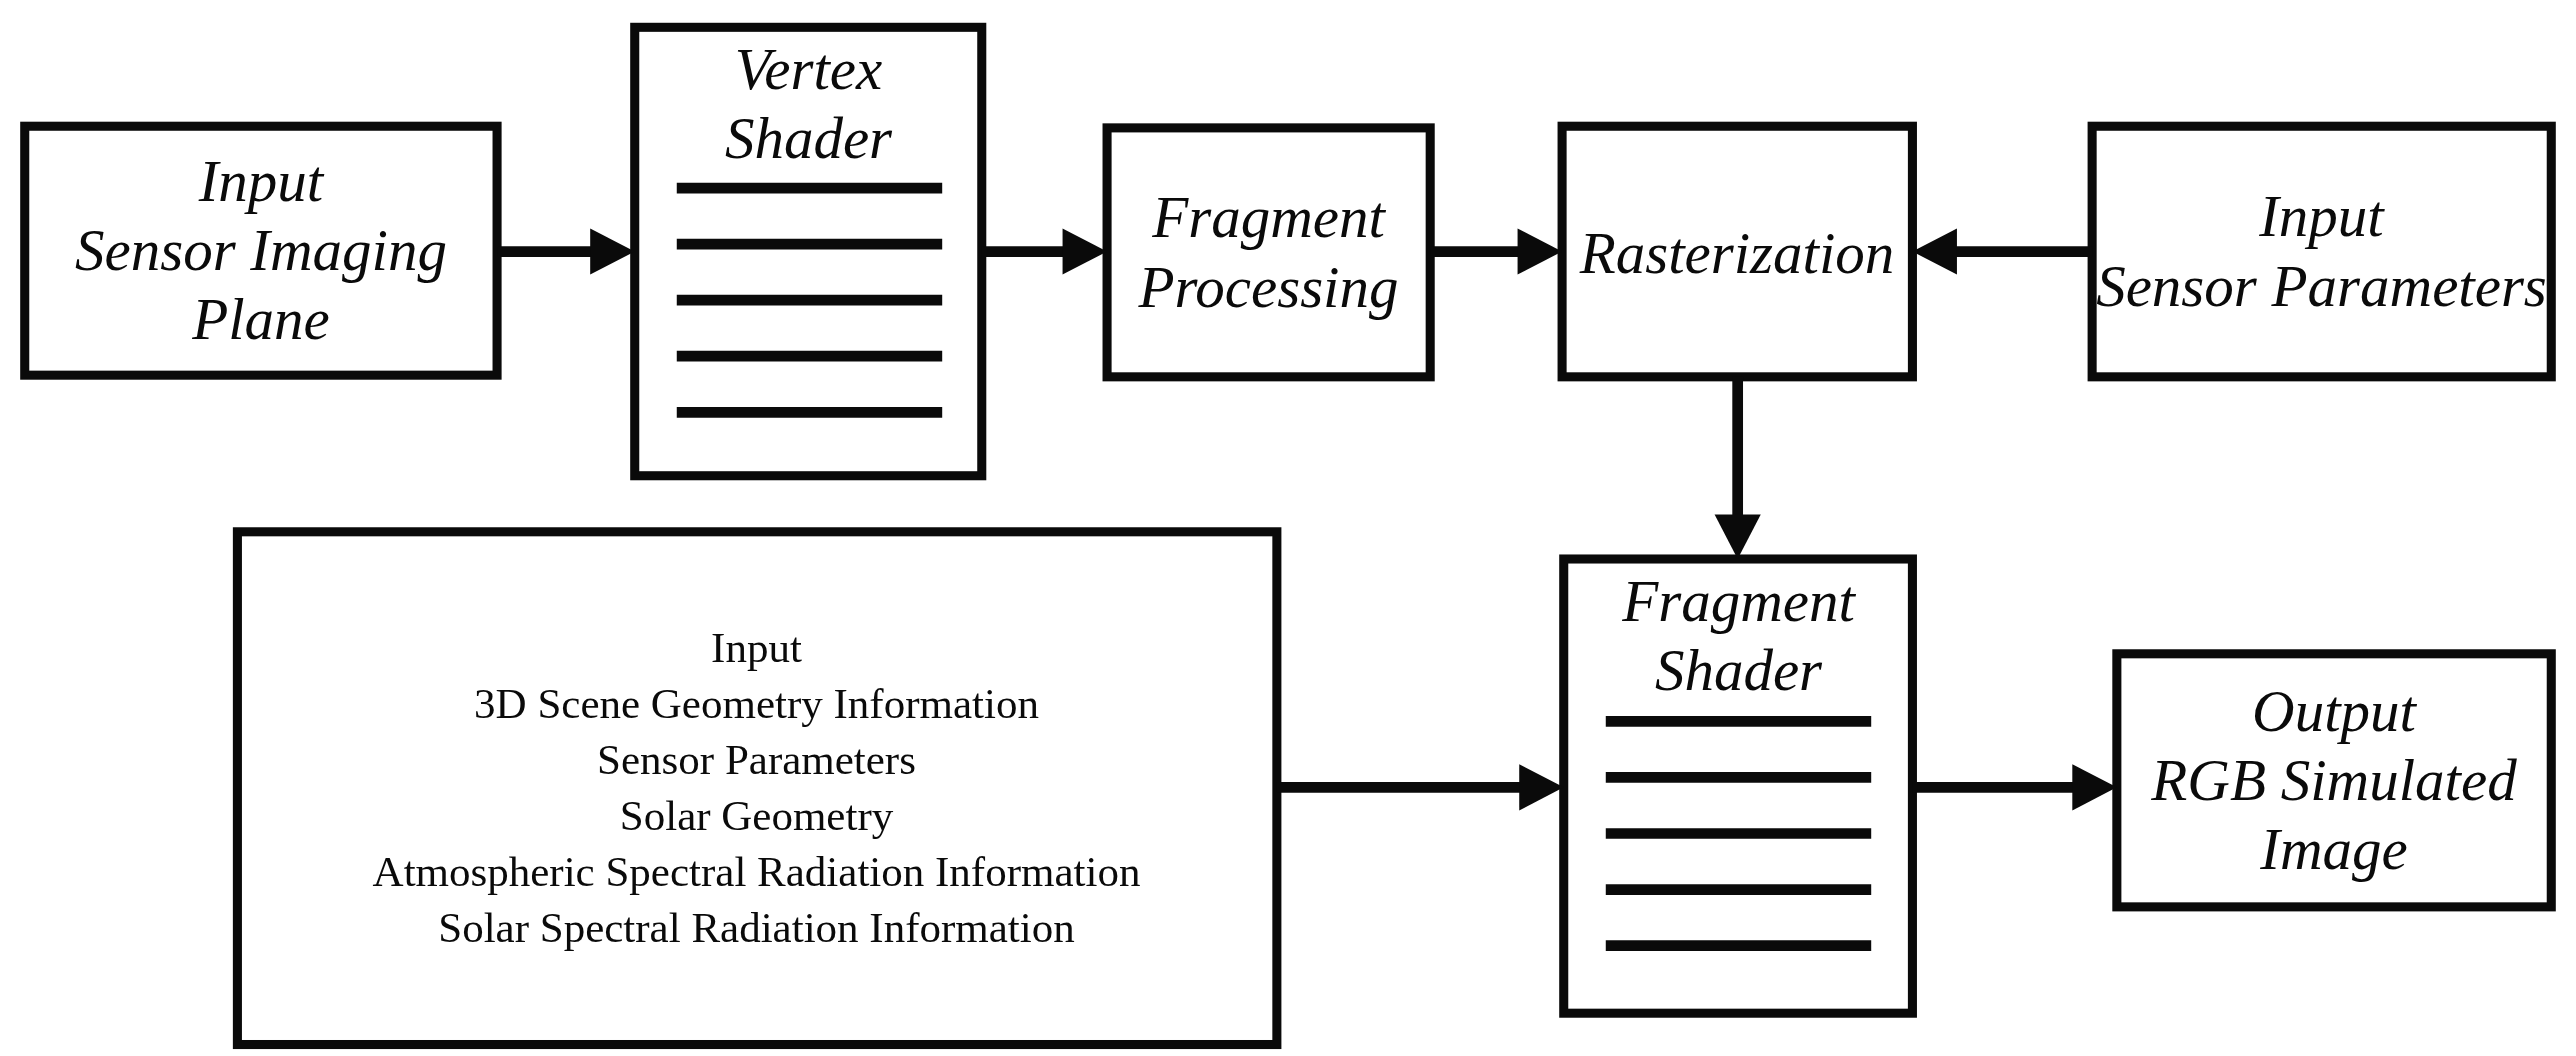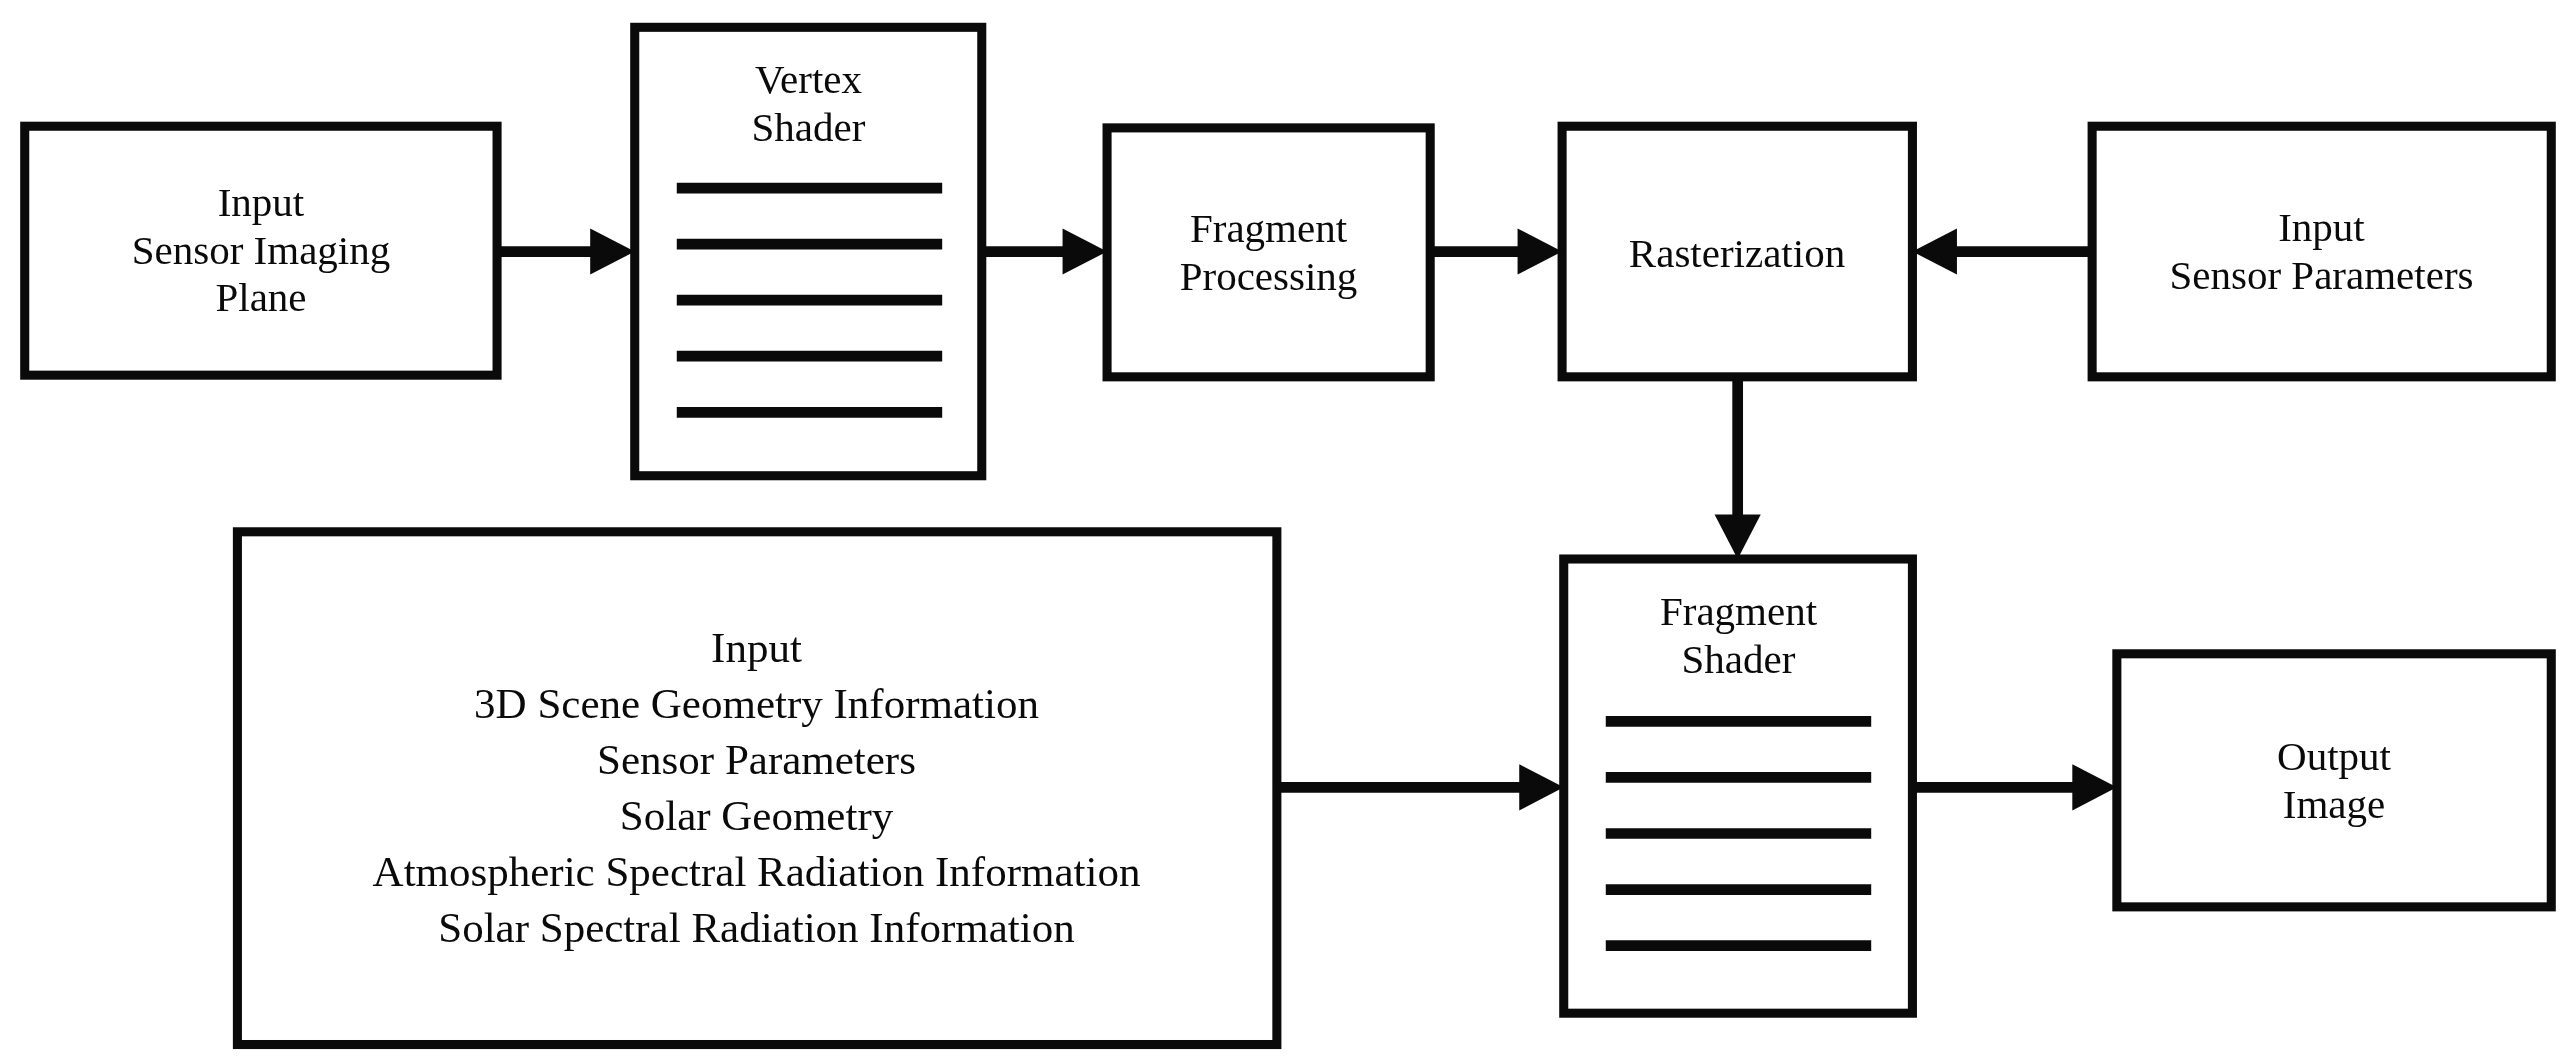--- a/index.html
+++ b/index.html
@@ -55,21 +55,21 @@
     justify-content: center;
     text-align: center;
     color: #0a0a0a;
     font-family: "Liberation Serif", "DejaVu Serif", serif;
     font-weight: 400;
     line-height: 1.17;
     white-space: pre;
     pointer-events: none;
   }
   .node-label .line { display: block; }
-  .fs-54 { font-size: 41px; }
+  .fs-54 { font-size: 59px; font-style: italic; }
   .fs-52 { font-size: 43px; }
 </style>
 </head>
 <body>
 
 <div id="diagram-root">
 
   <svg class="diagram-canvas" viewBox="0 0 3125 1282" xmlns="http://www.w3.org/2000/svg">
 
     <rect class="node-box" x="30" y="153" width="573" height="302"></rect>
@@ -175,17 +175,18 @@
     <span class="line">Solar Spectral Radiation Information</span>
   </div>
 
   <div class="node-label fs-54" style="left:1564px; top:570px; width:349px; height:132px;">
     <span class="line">Fragment</span>
     <span class="line">Shader</span>
   </div>
 
   <div class="node-label fs-54" style="left:2117px; top:654px; width:434px; height:253px;">
     <span class="line">Output</span>
+    <span class="line">RGB Simulated</span>
     <span class="line">Image</span>
   </div>
 
 </div>
 
 
 </body></html>

